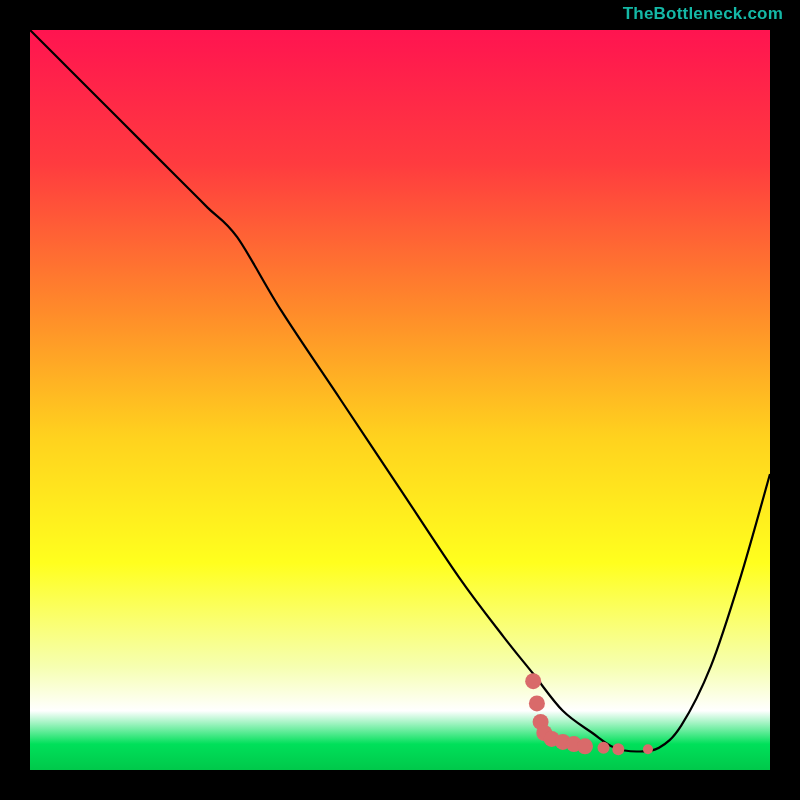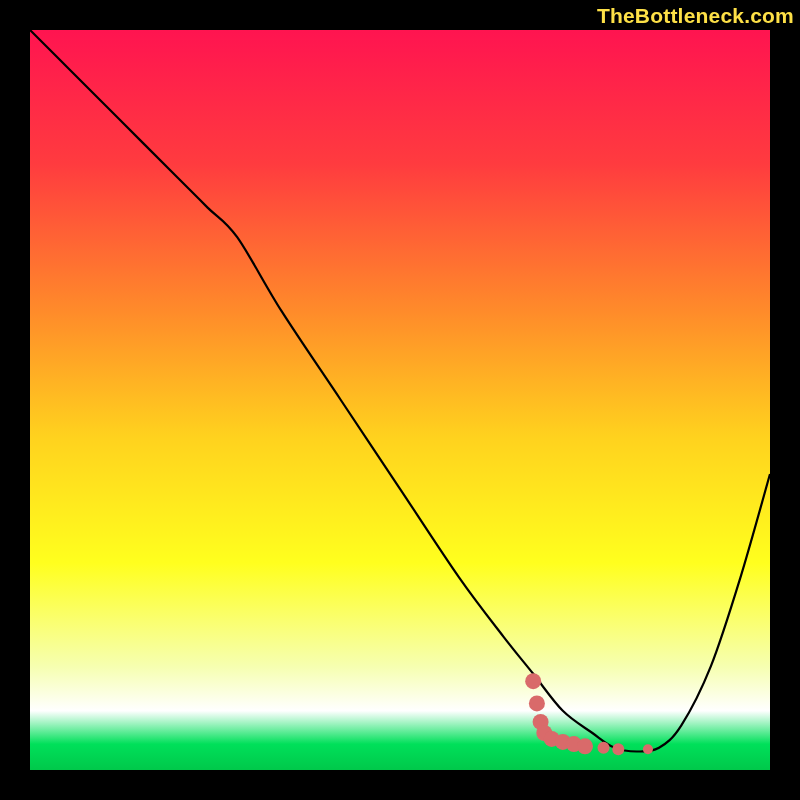--- a/index.html
+++ b/index.html
@@ -22,23 +22,23 @@
   .plot {
     position: absolute;
     left: 0;
     top: 0;
     width: 740px;
     height: 740px;
   }
   .watermark {
     position: absolute;
     top: 4px;
-    right: 6px;
-    color: #fde047;
-    font-size: 21px;
+    right: 17px;
+    color: #14b8a6;
+    font-size: 17px;
     font-weight: 600;
     letter-spacing: 0.2px;
     user-select: none;
   }
   svg { display: block; }
 </style>
 </head>
 <body>
 
 <div class="watermark">TheBottleneck.com</div>

